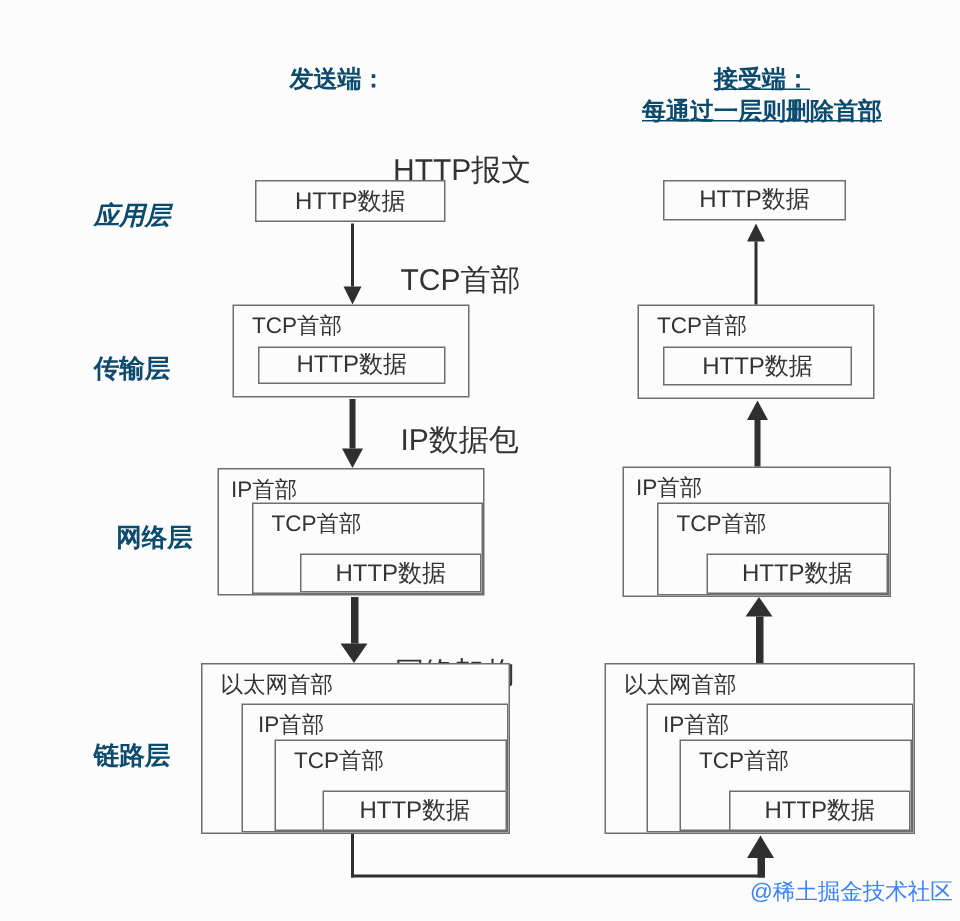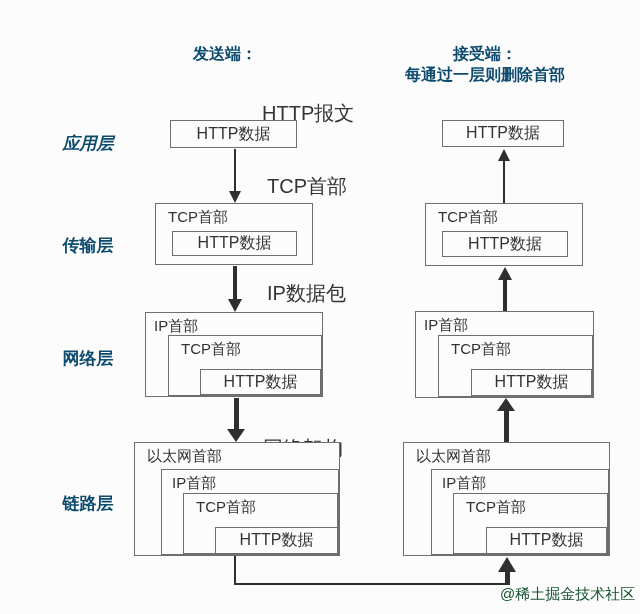--- a/index.html
+++ b/index.html
@@ -25,36 +25,36 @@
   .pl8 .lbl{left:8px;} .pl10 .lbl{left:10px;} .pl12 .lbl{left:12px;}
   .shaft{background:#2f2f2f;}
   .head{width:0;height:0;}
   .head.down-s{border-left:6px solid transparent;border-right:6px solid transparent;border-top:12px solid #2f2f2f;}
   .head.down-m{border-left:7px solid transparent;border-right:7px solid transparent;border-top:13px solid #2f2f2f;}
   .head.down-l{border-left:9px solid transparent;border-right:9px solid transparent;border-top:13px solid #2f2f2f;}
   .head.up-s{border-left:6px solid transparent;border-right:6px solid transparent;border-bottom:12px solid #2f2f2f;}
   .head.up-m{border-left:7px solid transparent;border-right:7px solid transparent;border-bottom:13px solid #2f2f2f;}
   .head.up-l{border-left:9px solid transparent;border-right:9px solid transparent;border-bottom:13px solid #2f2f2f;}
   .head.up-xl{border-left:9px solid transparent;border-right:9px solid transparent;border-bottom:15px solid #2f2f2f;}
-  .watermark{font-size:15px;color:#14532d;white-space:nowrap;}
+  .watermark{font-size:15px;color:#3b82f6;white-space:nowrap;}
 </style>
 </head>
 <body>
 
 <div class="abs hdr red" style="left:110px;top:43px;width:230px;">
   <div class="t1">发送端：</div>
 </div>
-<div class="abs hdr red" style="left:370px;top:43px;width:230px;">
+<div class="abs hdr red" style="left:393px;top:43px;width:230px;text-decoration:underline;">
   <div class="t1">接受端：</div>
   <div class="t2">每通过一层则删除首部</div>
 </div>
 
 <div class="abs red layer-label" style="left:57px;top:132px;font-style:italic;">应用层</div>
 <div class="abs red layer-label" style="left:57px;top:234px;">传输层</div>
-<div class="abs red layer-label" style="left:57px;top:347px;">网络层</div>
+<div class="abs red layer-label" style="left:72px;top:347px;">网络层</div>
 <div class="abs red layer-label" style="left:57px;top:492px;">链路层</div>
 
 <div class="abs note" style="left:262px;top:100px;">HTTP报文</div>
 <div class="abs note" style="left:267px;top:173px;">TCP首部</div>
 <div class="abs note" style="left:267px;top:280px;">IP数据包</div>
 <div class="abs note" style="left:263px;top:435px;">网络架构</div>
 
 <div class="abs box center" style="left:170px;top:120px;width:127px;height:28px;">HTTP数据</div>
 
 <div class="abs box pl12" style="left:155px;top:203px;width:158px;height:62px;">

